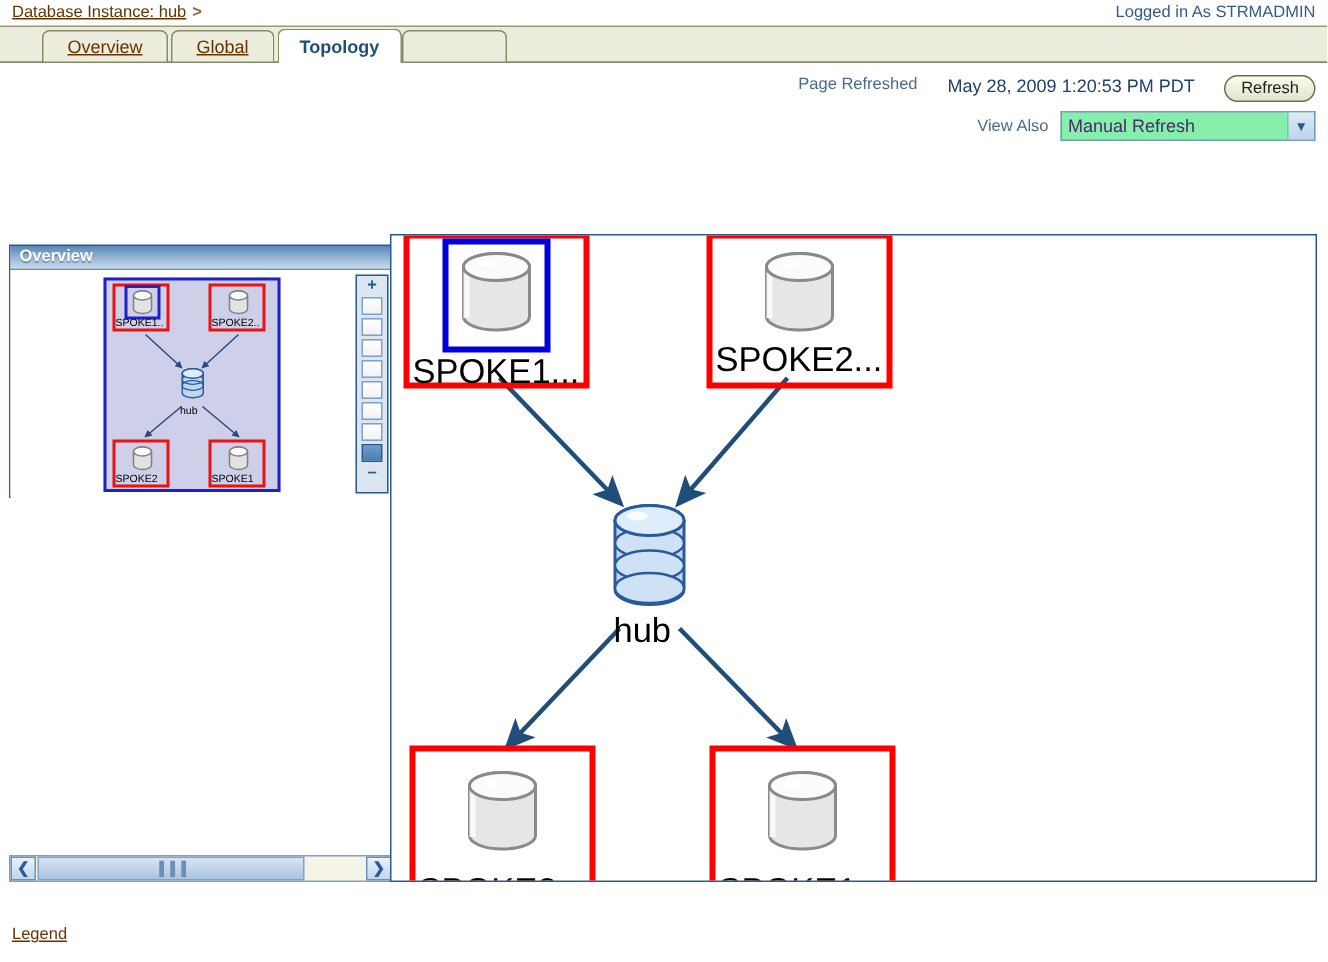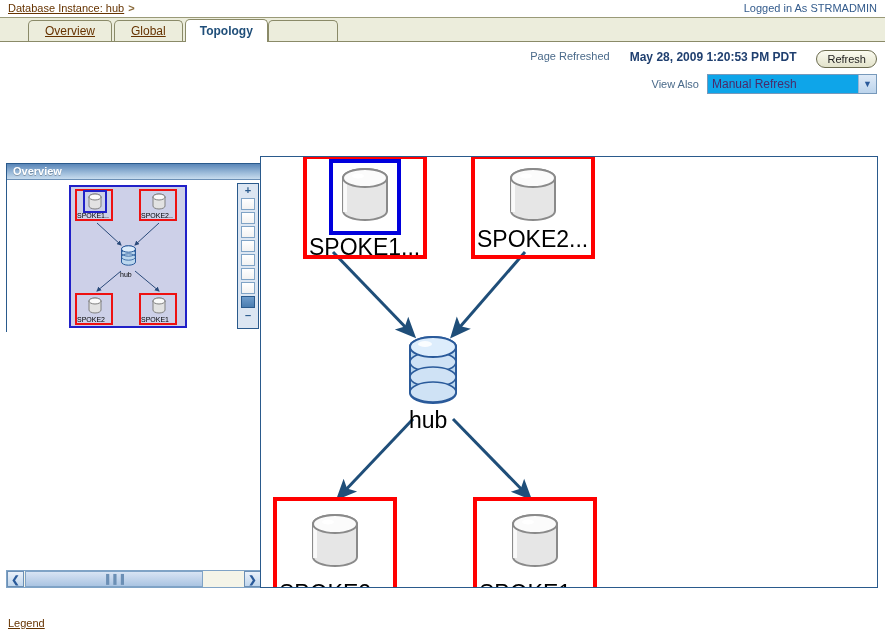--- a/index.html
+++ b/index.html
@@ -76,39 +76,39 @@
   .tabbar-underline {
     position: absolute; left: 0; top: 41px; width: 885px; height: 1px; background: #8a8a68;
   }
 
   
   .refresh-row {
     position: absolute; right: 8px; top: 50px;
     display: flex; align-items: flex-start; gap: 20px;
   }
   .lbl-muted { color: #4a6a8a; font-size: 11px; }
-  .lbl-strong { color: #1f3f6f; font-size: 12px; font-weight: bold; }
+  .lbl-strong { color: #1f3f6f; font-size: 12px; font-weight: normal; }
   .btn-refresh {
     font-family: "Liberation Sans", sans-serif;
     font-size: 11px;
     padding: 2px 10px;
     border: 1px solid #6b6b4f;
     border-radius: 9px;
     background: linear-gradient(#fbfbf0, #e3e3cb);
     color: #222; cursor: pointer;
   }
   .viewdata-row {
     position: absolute; right: 8px; top: 74px;
     display: flex; align-items: center; gap: 8px;
   }
   .select-box {
     position: relative;
     width: 170px; height: 20px;
     border: 1px solid #7799bb;
-    background: #0ea5e9;
+    background: #86efac;
     display: flex; align-items: center;
     font-size: 12px; color: #4a2a6a;
     padding-left: 4px;
     cursor: pointer;
   }
   .select-arrow {
     position: absolute; right: 0; top: 0; width: 18px; height: 18px;
     background: linear-gradient(#dfeaf7, #bcd4ec);
     border-left: 1px solid #9ab6d4;
     display: flex; align-items: center; justify-content: center;
@@ -384,21 +384,21 @@
 
       <line x1="72" y1="95" x2="152" y2="178" stroke="#1f4e79" stroke-width="3" marker-end="url(#arw)"></line>
 
       <line x1="264" y1="95" x2="192" y2="178" stroke="#1f4e79" stroke-width="3" marker-end="url(#arw)"></line>
 
       <line x1="152" y1="262" x2="78" y2="340" stroke="#1f4e79" stroke-width="3" marker-end="url(#arw)"></line>
 
       <line x1="192" y1="262" x2="268" y2="340" stroke="#1f4e79" stroke-width="3" marker-end="url(#arw)"></line>
     </svg>
 
-    <div class="node" style="left:8px; top:-2px; width:124px; height:104px;margin-left:34px;">
+    <div class="node" style="left:8px; top:-2px; width:124px; height:104px;">
       <svg style="position:absolute; left:30px; top:8px;" width="56" height="60" viewBox="0 0 56 60">
         <ellipse cx="28" cy="11" rx="22" ry="9" fill="#f4f4f4" stroke="#8a8a8a" stroke-width="2"></ellipse>
         <path d="M6,11 L6,44 A22,9 0 0 0 50,44 L50,11" fill="#e6e6e6" stroke="#8a8a8a" stroke-width="2"></path>
         <path d="M8,12 L8,45" stroke="#fdfdfd" stroke-width="4" opacity="0.9"></path>
         <ellipse cx="28" cy="11" rx="22" ry="9" fill="#fbfbfb" stroke="#8a8a8a" stroke-width="2"></ellipse>
         <ellipse cx="21" cy="9" rx="6" ry="2.6" fill="#ffffff" opacity="0.95"></ellipse>
       </svg>
       <div class="node-sel" style="left:22px; top:0px; width:72px; height:76px;"></div>
       <div class="node-label" style="top:76px;">SPOKE1...</div>
     </div>

